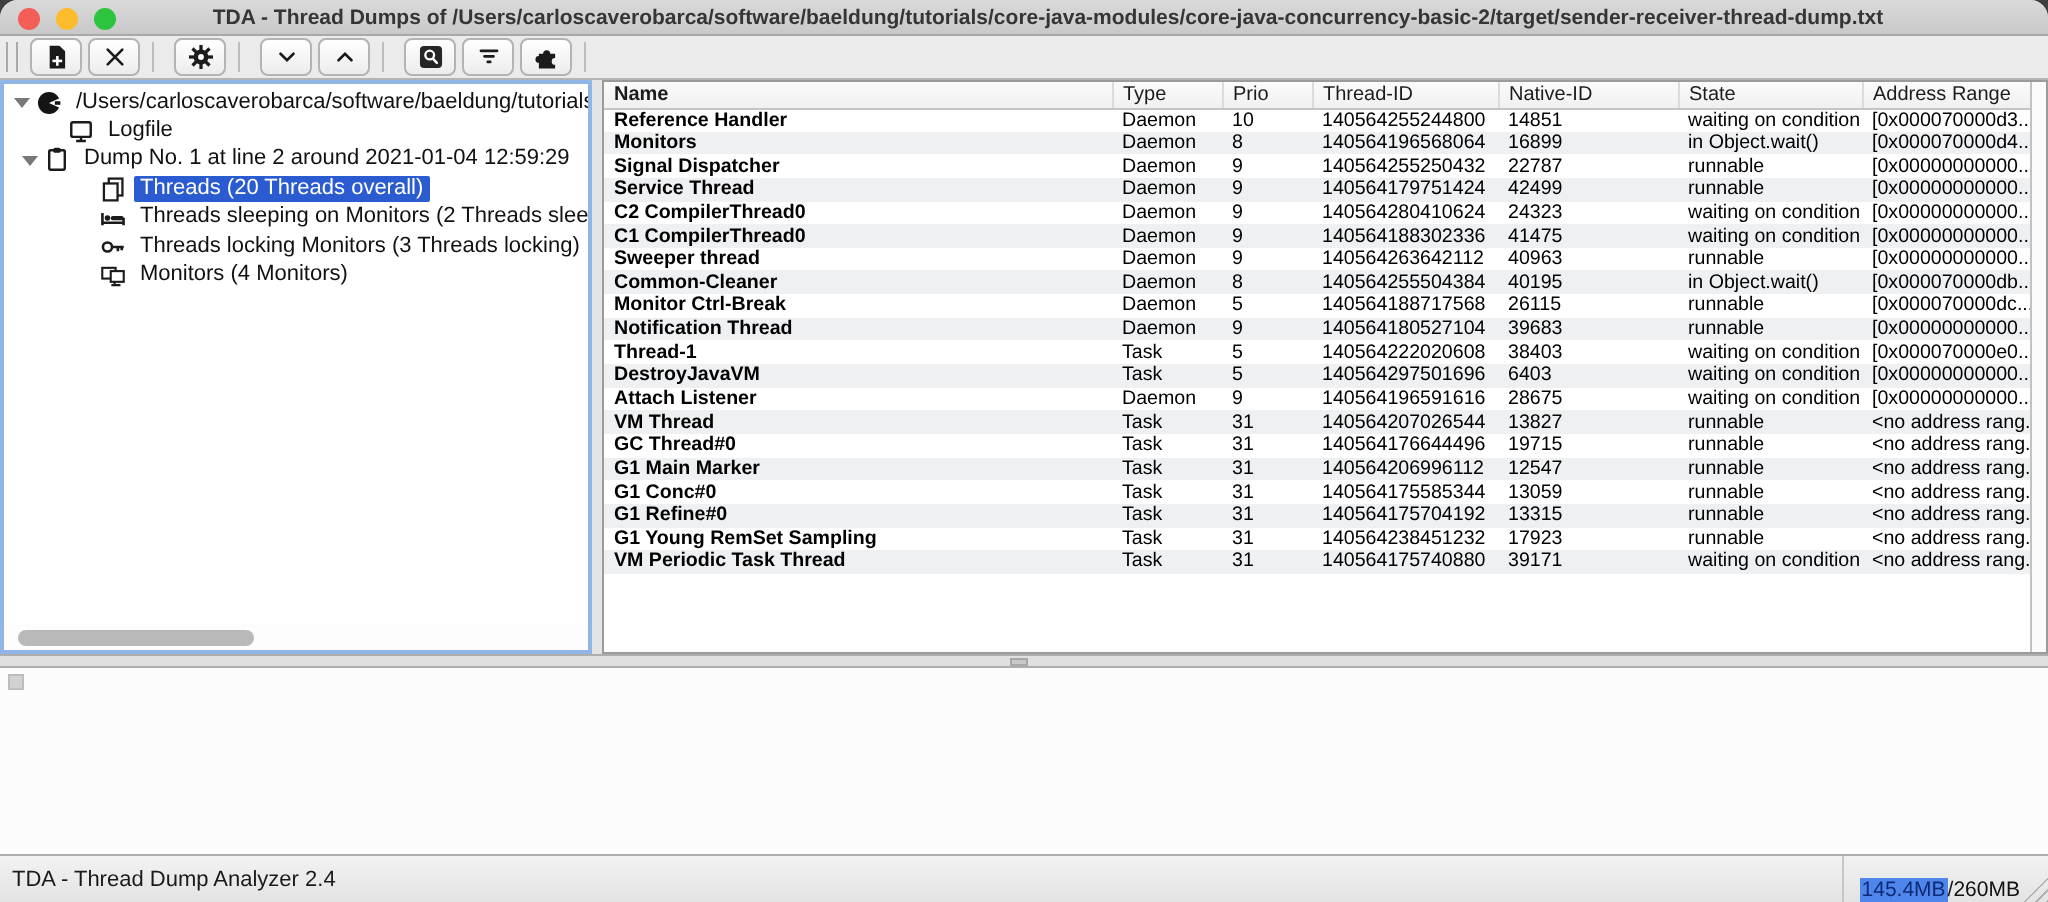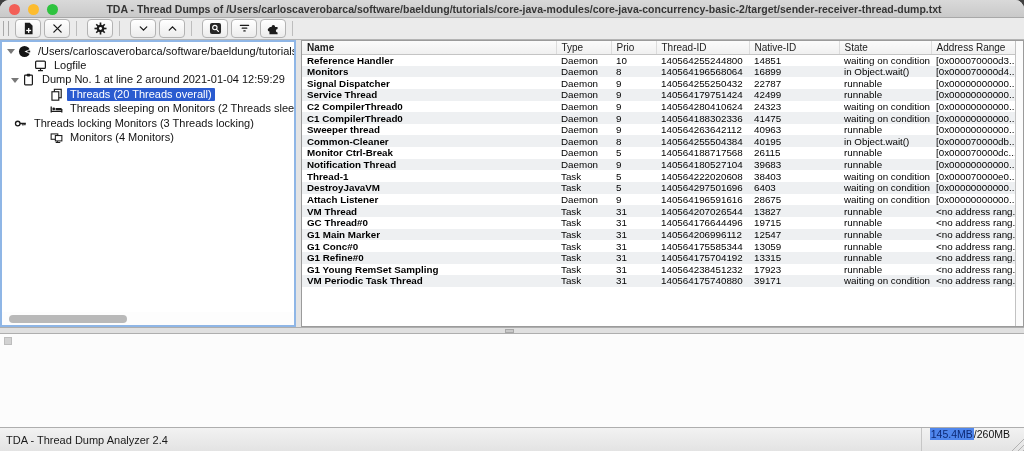--- a/index.html
+++ b/index.html
@@ -72,21 +72,21 @@
 
   
   .bottom-panel { height:94px; flex:0 0 94px; background:#fcfcfc; border-bottom:1px solid #aeaeae; position:relative; }
   .mini-square { position:absolute; left:4px; top:3px; width:8px; height:8px; background:#d2d2d2; border:1px solid #bdbdbd; }
 
   
   .statusbar { height:23px; flex:0 0 23px; background:linear-gradient(#f2f2f2,#e3e3e3);
                display:flex; align-items:center; position:relative; }
   .status-left { font-size:11px; color:#1a1a1a; padding-left:6px; flex:1 1 auto; white-space:nowrap; overflow:hidden; }
   .memory { font-size:10.5px; color:#111; margin-right:14px; border-left:1px solid #c6c6c6;
-            padding-left:8px; height:100%; display:flex; align-items:flex-start; white-space:nowrap; }
+            padding-left:8px; height:100%; display:flex; align-items:flex-end; white-space:nowrap; }
   .mem-used { background:#4f86ec; color:#0d2a75; padding:0 1px; }
   .resize-grip { position:absolute; right:0; bottom:0; width:14px; height:14px;
                  background:repeating-linear-gradient(135deg, transparent 0 3px, #b2b2b2 3px 4px);
                  clip-path:polygon(100% 0, 100% 100%, 0 100%); }
   svg .st { fill:none; stroke:#1b1b1b; stroke-width:1.6; stroke-linecap:round; }
 </style>
 </head>
 <body>
 
 <svg width="0" height="0" style="position:absolute" aria-hidden="true">
@@ -256,21 +256,21 @@
             </svg>
             <span class="tlbl sel">Threads (20 Threads overall)</span>
           </div>
           <div class="titem" style="padding-left: 36px;">
             <span class="arrow" style="visibility: hidden;"></span>
             <svg class="tic" viewBox="0 0 16 16">
               <use href="#sleeping-icon"></use>
             </svg>
             <span class="tlbl">Threads sleeping on Monitors (2 Threads sleeping)</span>
           </div>
-          <div class="titem" style="">
+          <div class="titem" style="padding-left: 36px;">
             <span class="arrow" style="visibility: hidden;"></span>
             <svg class="tic" viewBox="0 0 16 16">
               <use href="#locking-icon"></use>
             </svg>
             <span class="tlbl">Threads locking Monitors (3 Threads locking)</span>
           </div>
           <div class="titem" style="padding-left: 36px;">
             <span class="arrow" style="visibility: hidden;"></span>
             <svg class="tic" viewBox="0 0 16 16">
               <use href="#monitors-icon"></use>

